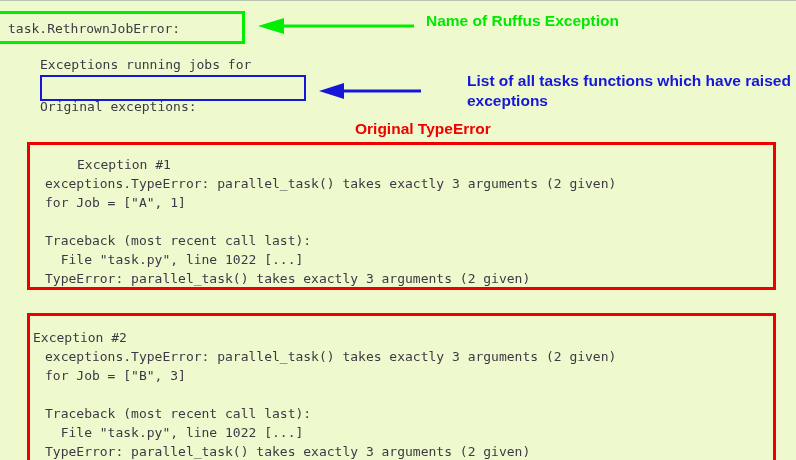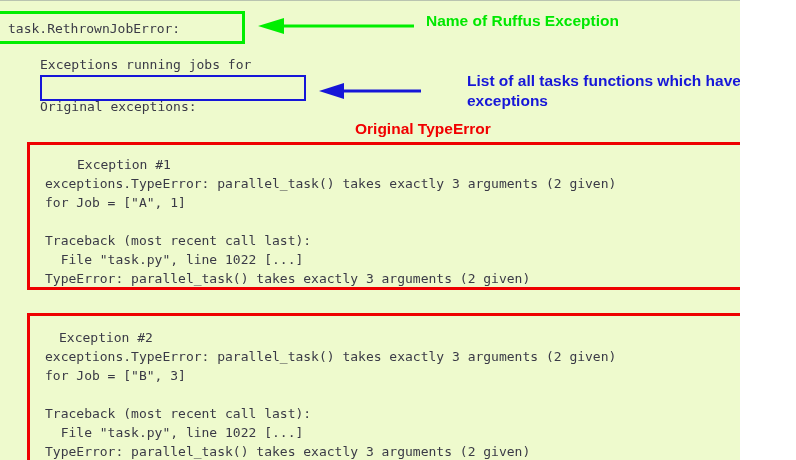--- a/index.html
+++ b/index.html
@@ -8,21 +8,21 @@
     padding: 0;
   }
   body {
     background: #ffffff;
     font-family: "Liberation Sans", sans-serif;
   }
 
   
   #canvas {
     position: relative;
-    width: 740px;
+    width: 796px;
     height: 460px;
     overflow: hidden;
     background: #eefacd;
     border-top: 1px solid #b9c4b0;
     box-sizing: border-box;
   }
 
   
   .mono {
     position: absolute;
@@ -100,20 +100,20 @@
 
   <div class="mono" style="left:45px; top:154px;margin-left:32px;">Exception #1</div>
   <div class="mono" style="left:45px; top:173px;">exceptions.TypeError: parallel_task() takes exactly 3 arguments (2 given)</div>
   <div class="mono" style="left:45px; top:192px;">for Job = ["A", 1]</div>
   <div class="mono" style="left:45px; top:230px;">Traceback (most recent call last):</div>
   <div class="mono" style="left:45px; top:249px;">  File "task.py", line 1022 [...]</div>
   <div class="mono" style="left:45px; top:268px;">TypeError: parallel_task() takes exactly 3 arguments (2 given)</div>
 
   <div class="box red-box" style="left:27px; top:312px; width:749px; height:152px;"></div>
 
-  <div class="mono" style="left:59px; top:327px;text-align:right;">Exception #2</div>
+  <div class="mono" style="left:33px; top:327px;text-align:right;">Exception #2</div>
   <div class="mono" style="left:45px; top:346px;">exceptions.TypeError: parallel_task() takes exactly 3 arguments (2 given)</div>
   <div class="mono" style="left:45px; top:365px;">for Job = ["B", 3]</div>
   <div class="mono" style="left:45px; top:403px;">Traceback (most recent call last):</div>
   <div class="mono" style="left:45px; top:422px;">  File "task.py", line 1022 [...]</div>
   <div class="mono" style="left:45px; top:441px;">TypeError: parallel_task() takes exactly 3 arguments (2 given)</div>
 
 </div>
 
 </body></html>

